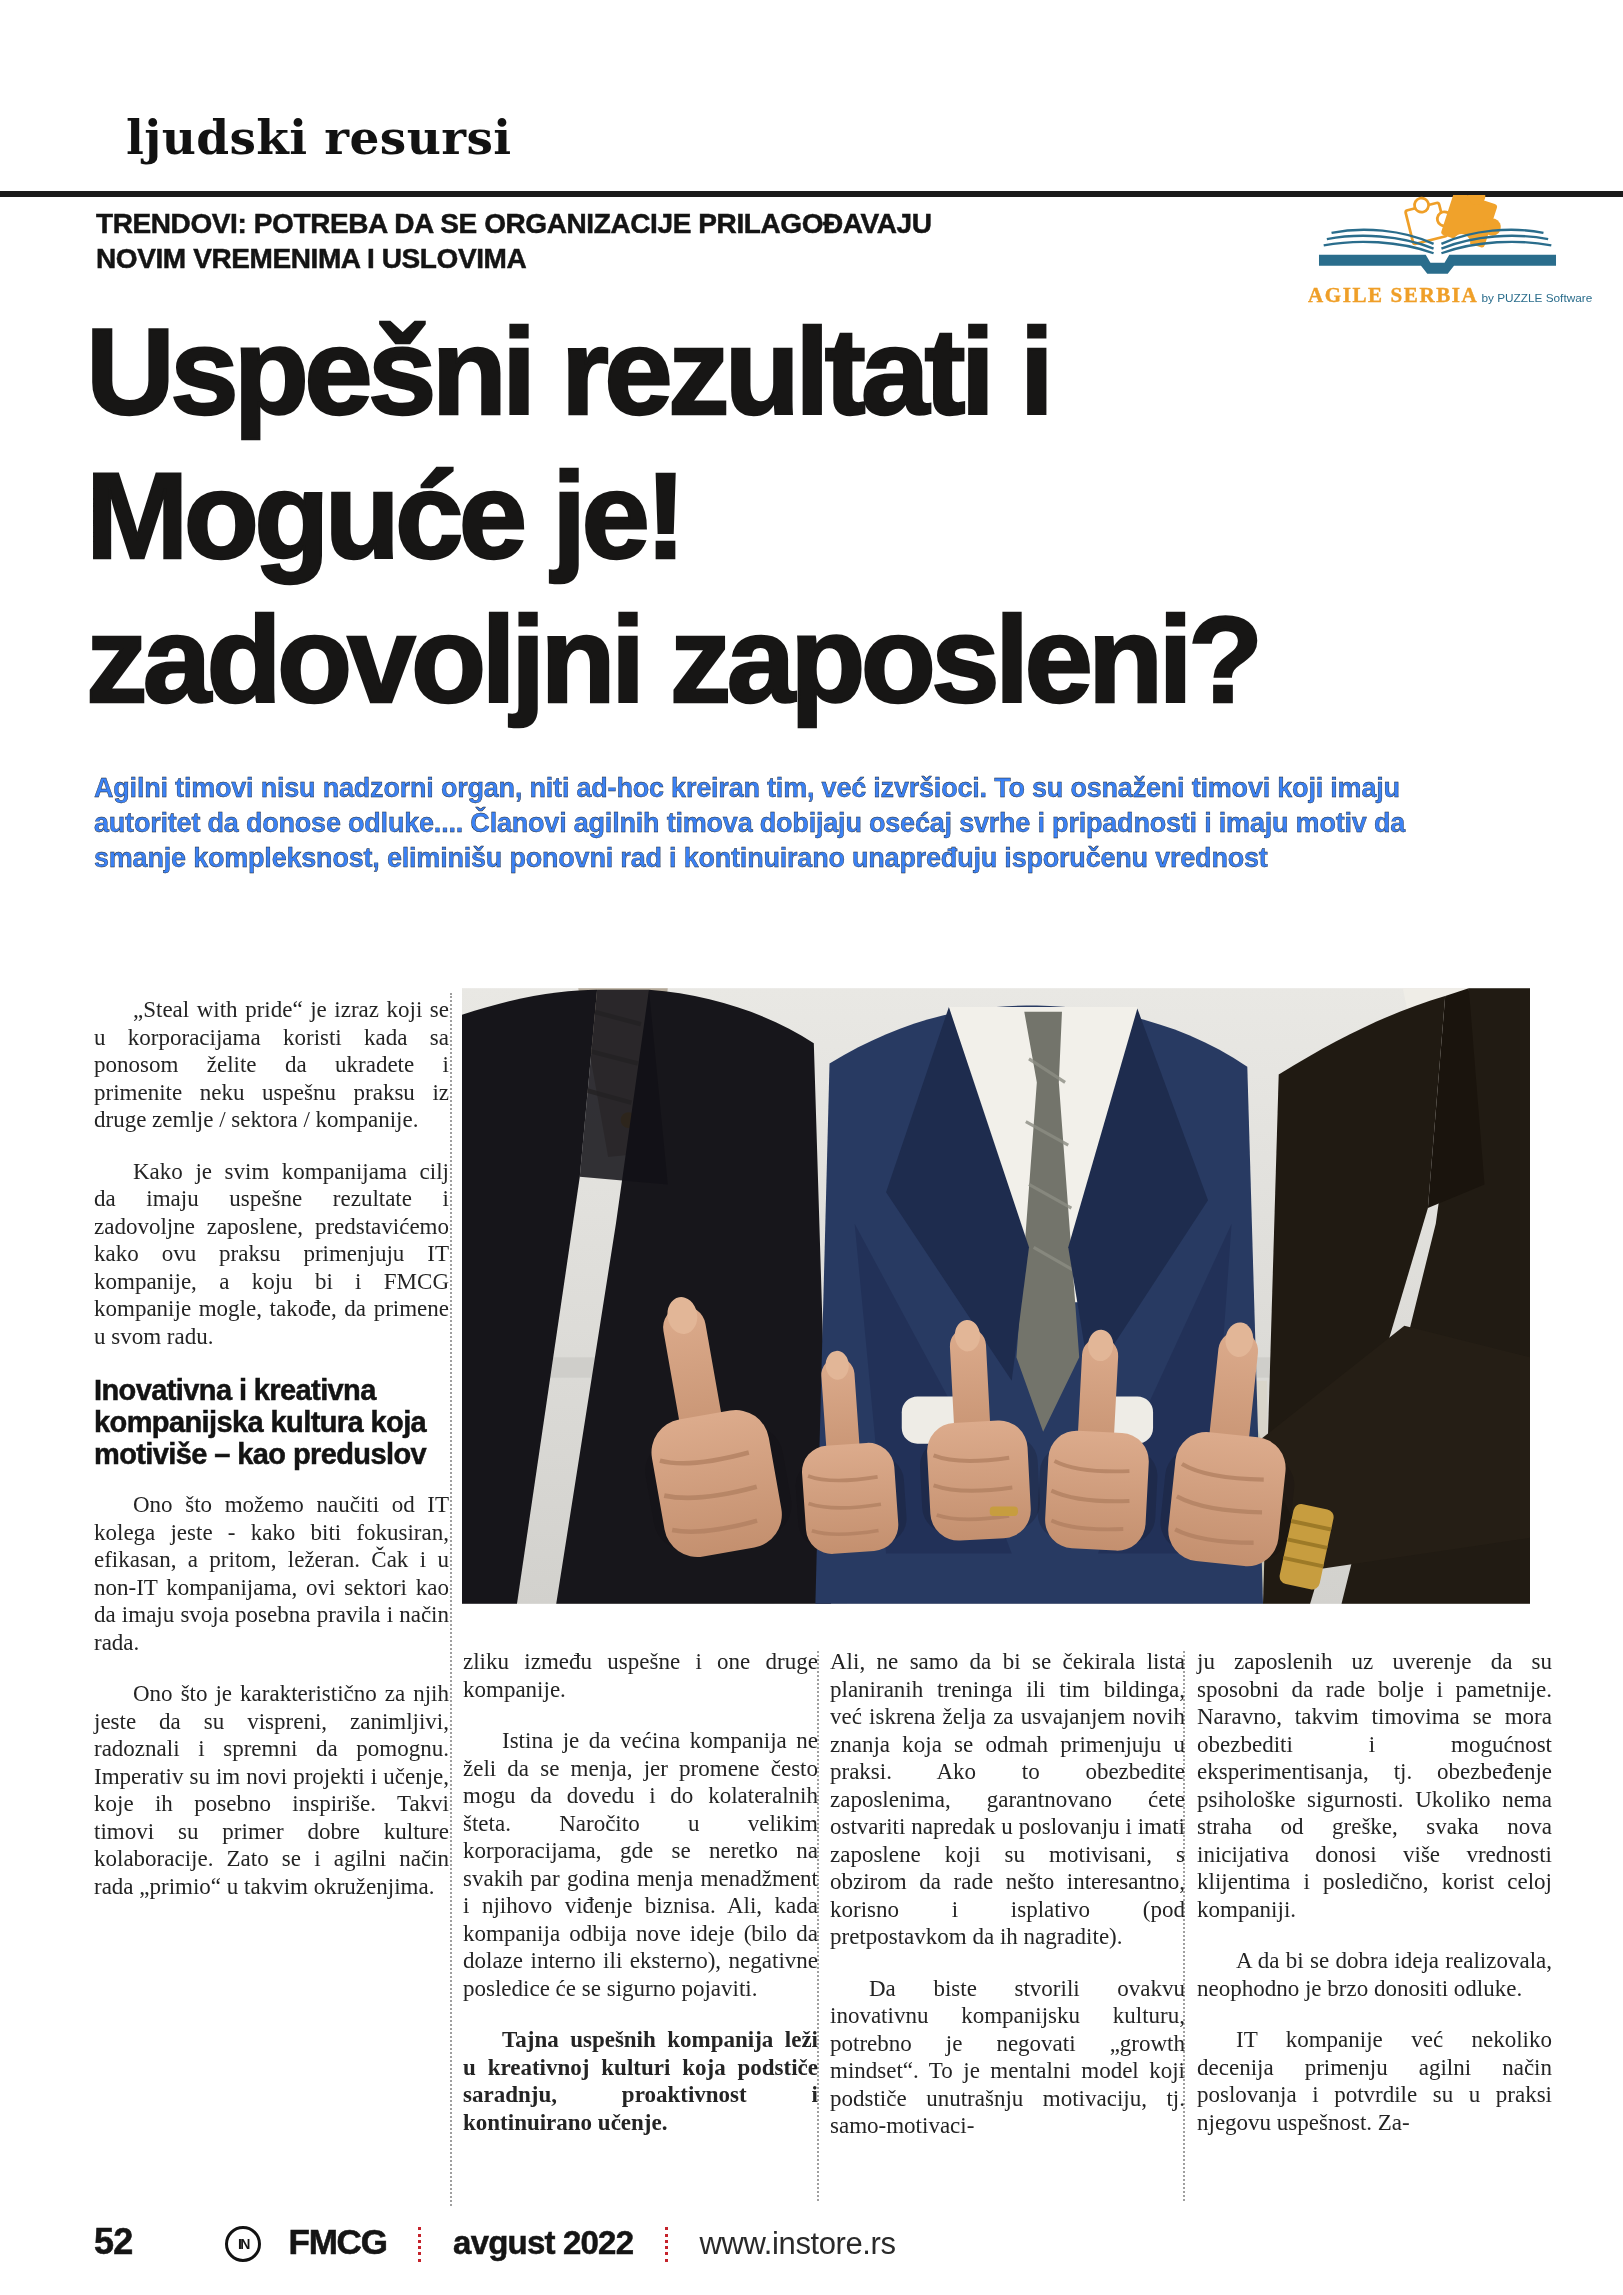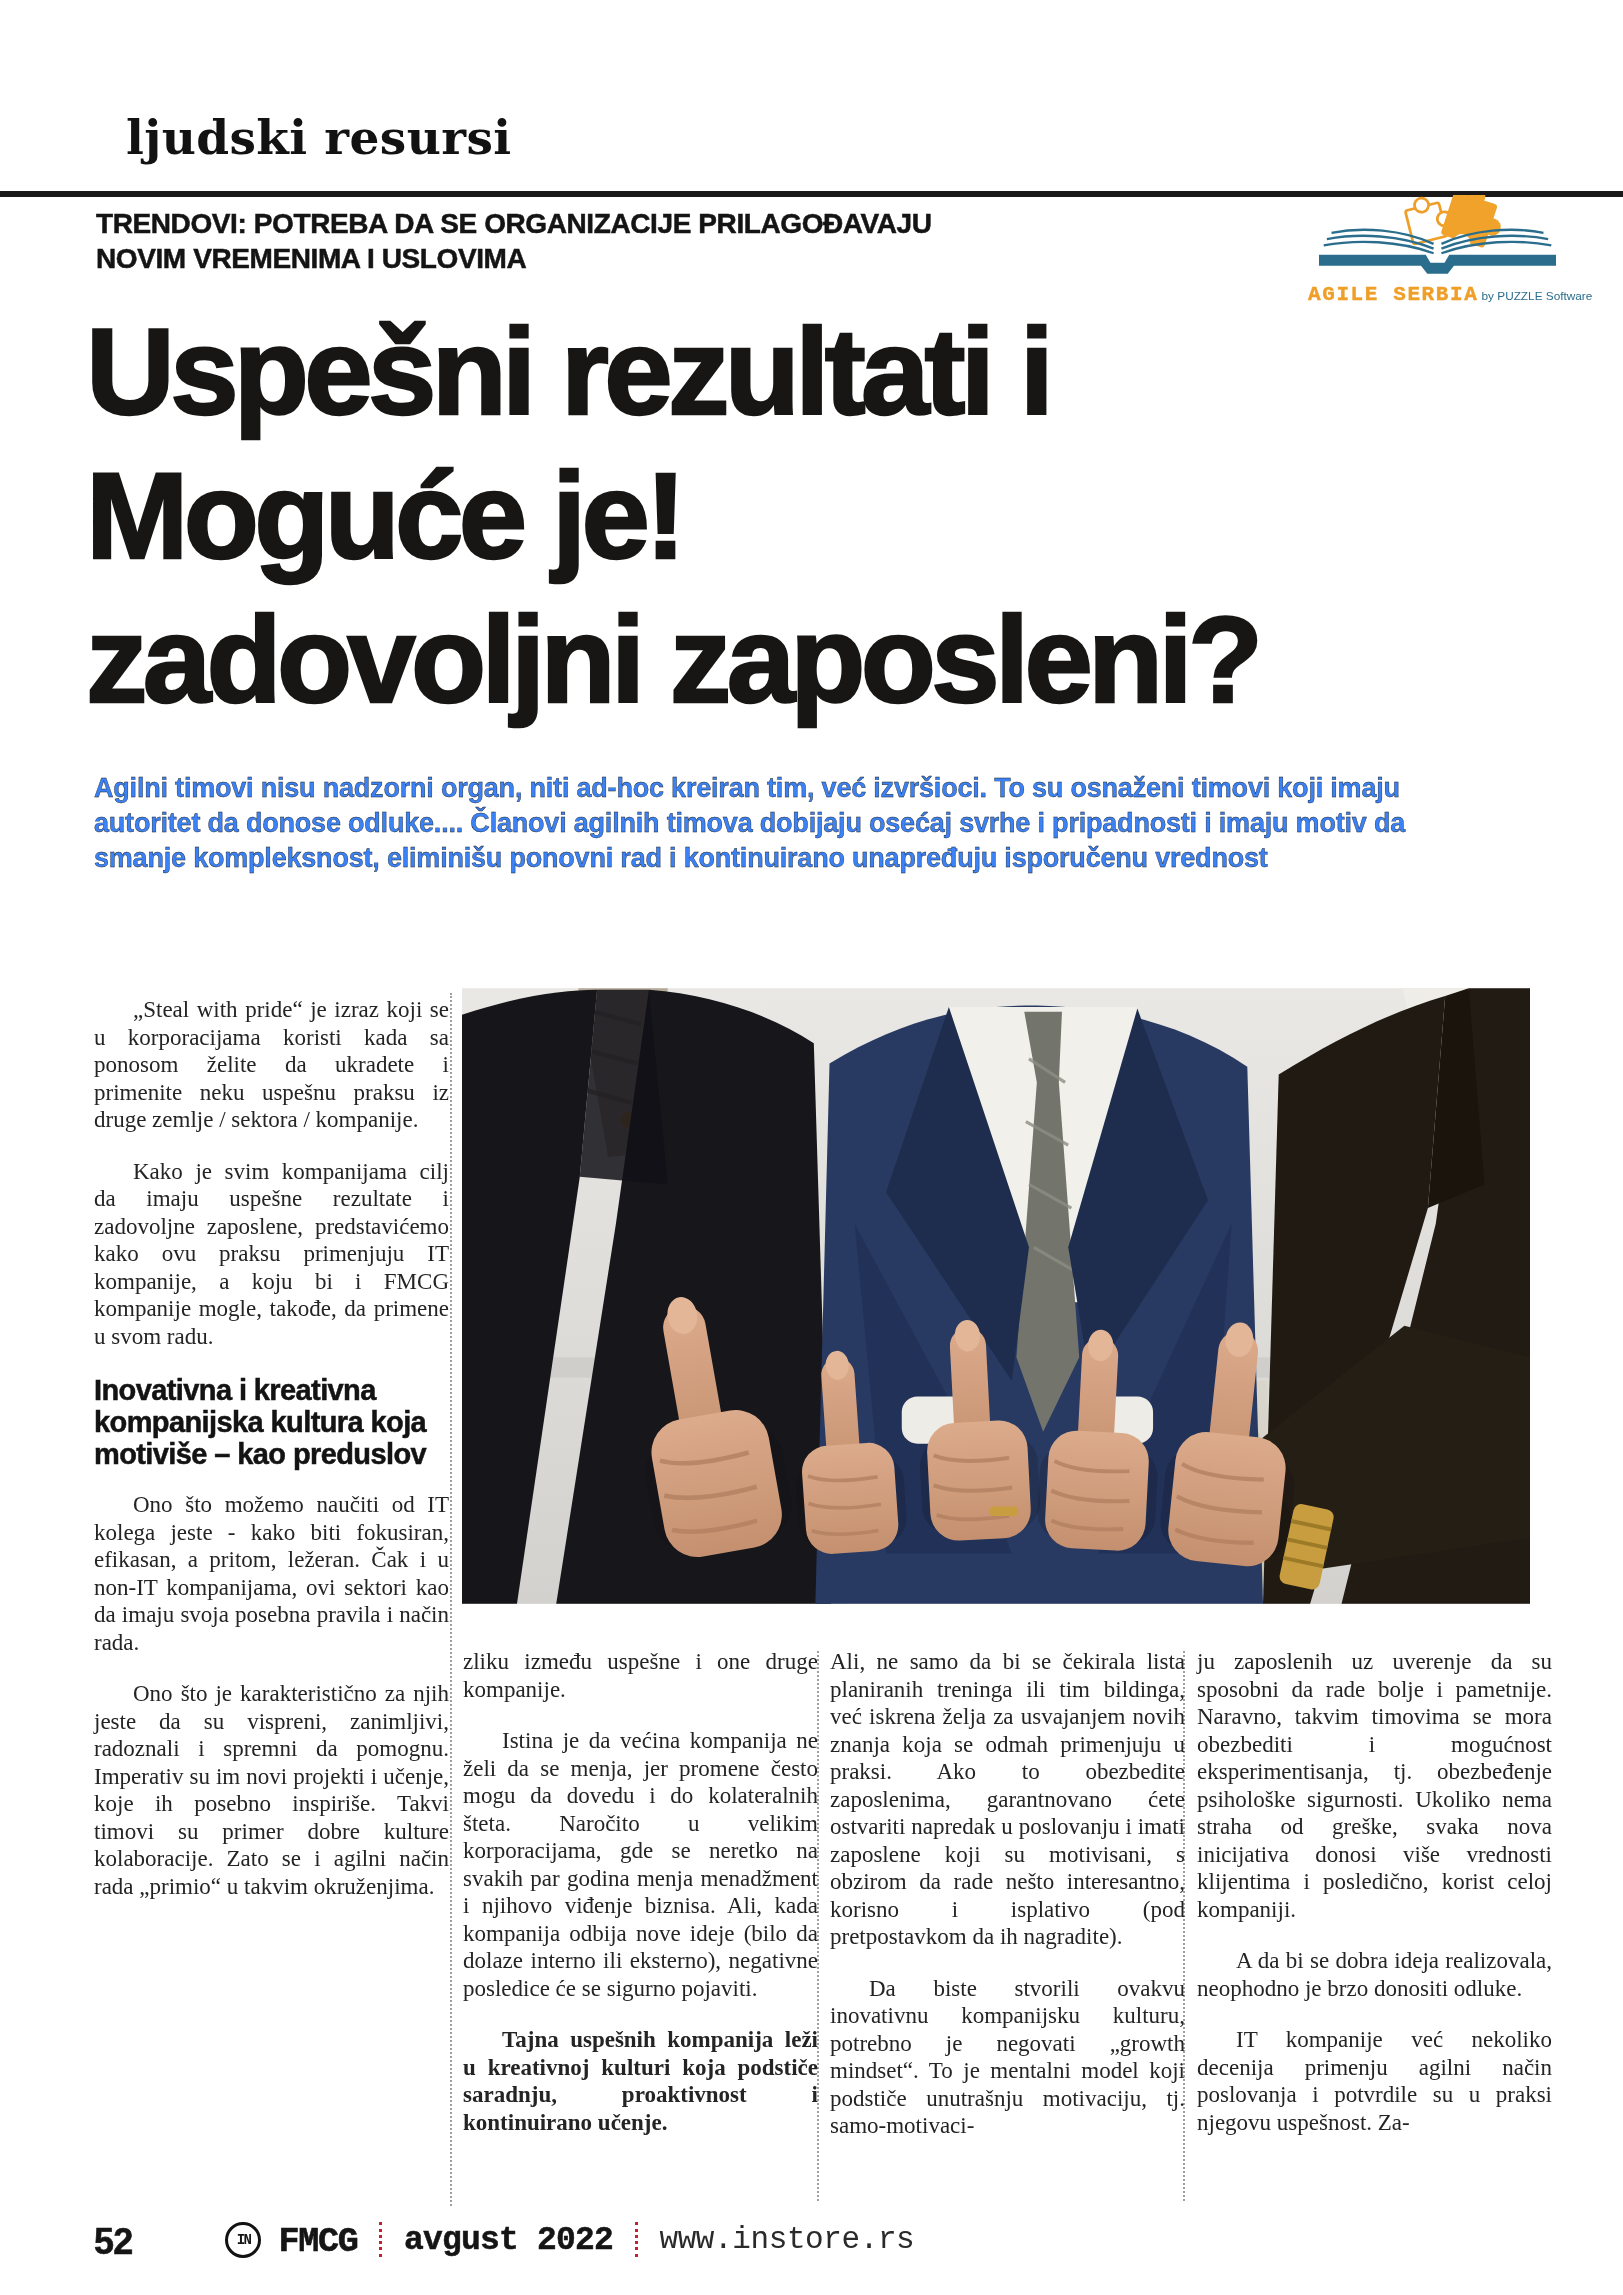--- a/index.html
+++ b/index.html
@@ -10,21 +10,21 @@
   .section-label{position:absolute;left:94px;top:110px;font-family:"DejaVu Serif",serif;
         font-weight:bold;font-size:47px;letter-spacing:0.4px;color:#121212;margin-left:32px;}
   .top-rule{position:absolute;left:0;top:191px;width:1623px;height:5.5px;background:#1a1a1a;}
   .kicker{position:absolute;left:96px;top:206px;font-family:"Liberation Sans",sans-serif;
         font-weight:bold;font-size:28px;line-height:35px;letter-spacing:-0.4px;color:#141414;
         -webkit-text-stroke:0.5px #141414;}
 
   
   .brand-logo{position:absolute;left:1308px;top:195px;width:259px;text-align:center;}
   .logo-text{margin-top:1.6px;white-space:nowrap;}
-  .logo-brand{font-family:Liberation Mono, monospace;font-weight:bold;font-size:21px;
+  .logo-brand{font-family:Liberation Serif, serif;font-weight:bold;font-size:21px;
         letter-spacing:1.6px;color:#EF9F28;-webkit-text-stroke:0.4px #EF9F28;}
   .logo-by{font-family:"Liberation Sans",sans-serif;font-size:11.8px;color:#2A6D8C;margin-left:3.1px;}
 
   
   .headline{position:absolute;left:86px;top:300px;font-family:"Liberation Sans",sans-serif;
         font-weight:bold;font-size:123px;line-height:144px;letter-spacing:-4.7px;color:#171615;
         -webkit-text-stroke:2.4px #171615;}
 
   
   .intro{position:absolute;left:94px;top:771px;width:1382px;font-family:"Liberation Sans",sans-serif;
@@ -51,21 +51,21 @@
   .vsep3{left:1183px;top:1651px;height:550px;}
 
   
   .photo{position:absolute;left:462px;top:988px;width:1068px;height:616px;overflow:hidden;}
   .photo svg{display:block;}
 
   
   .footer{position:absolute;left:94px;top:2221px;width:1469px;display:flex;align-items:center;
         font-family:"Liberation Sans",sans-serif;color:#151515;}
   .page-num{font-size:36px;font-weight:bold;letter-spacing:-0.8px;-webkit-text-stroke:0.6px #151515;}
-  .footer-brand{display:flex;align-items:flex-start;margin-left:93px;gap:17px;font-family:Liberation Mono, monospace;}
+  .footer-brand{display:flex;align-items:flex-end;margin-left:93px;gap:27px;}
   .in-circle{width:30px;height:30px;border:3.1px solid #121212;border-radius:50%;display:flex;
         align-items:center;justify-content:center;font-weight:bold;font-size:14px;letter-spacing:-1.6px;}
   .store{font-size:35px;font-weight:bold;letter-spacing:-1.2px;-webkit-text-stroke:0.6px #151515;}
   .red-dots{height:35px;border-left:3.9px dotted #C5222B;margin:0 4.7px;}
   .issue{font-size:33px;font-weight:bold;letter-spacing:-0.8px;-webkit-text-stroke:0.5px #151515;}
   .site{font-size:31px;font-weight:normal;color:#2a2a2a;letter-spacing:-0.4px;}
 </style>
 </head>
 <body>
 

